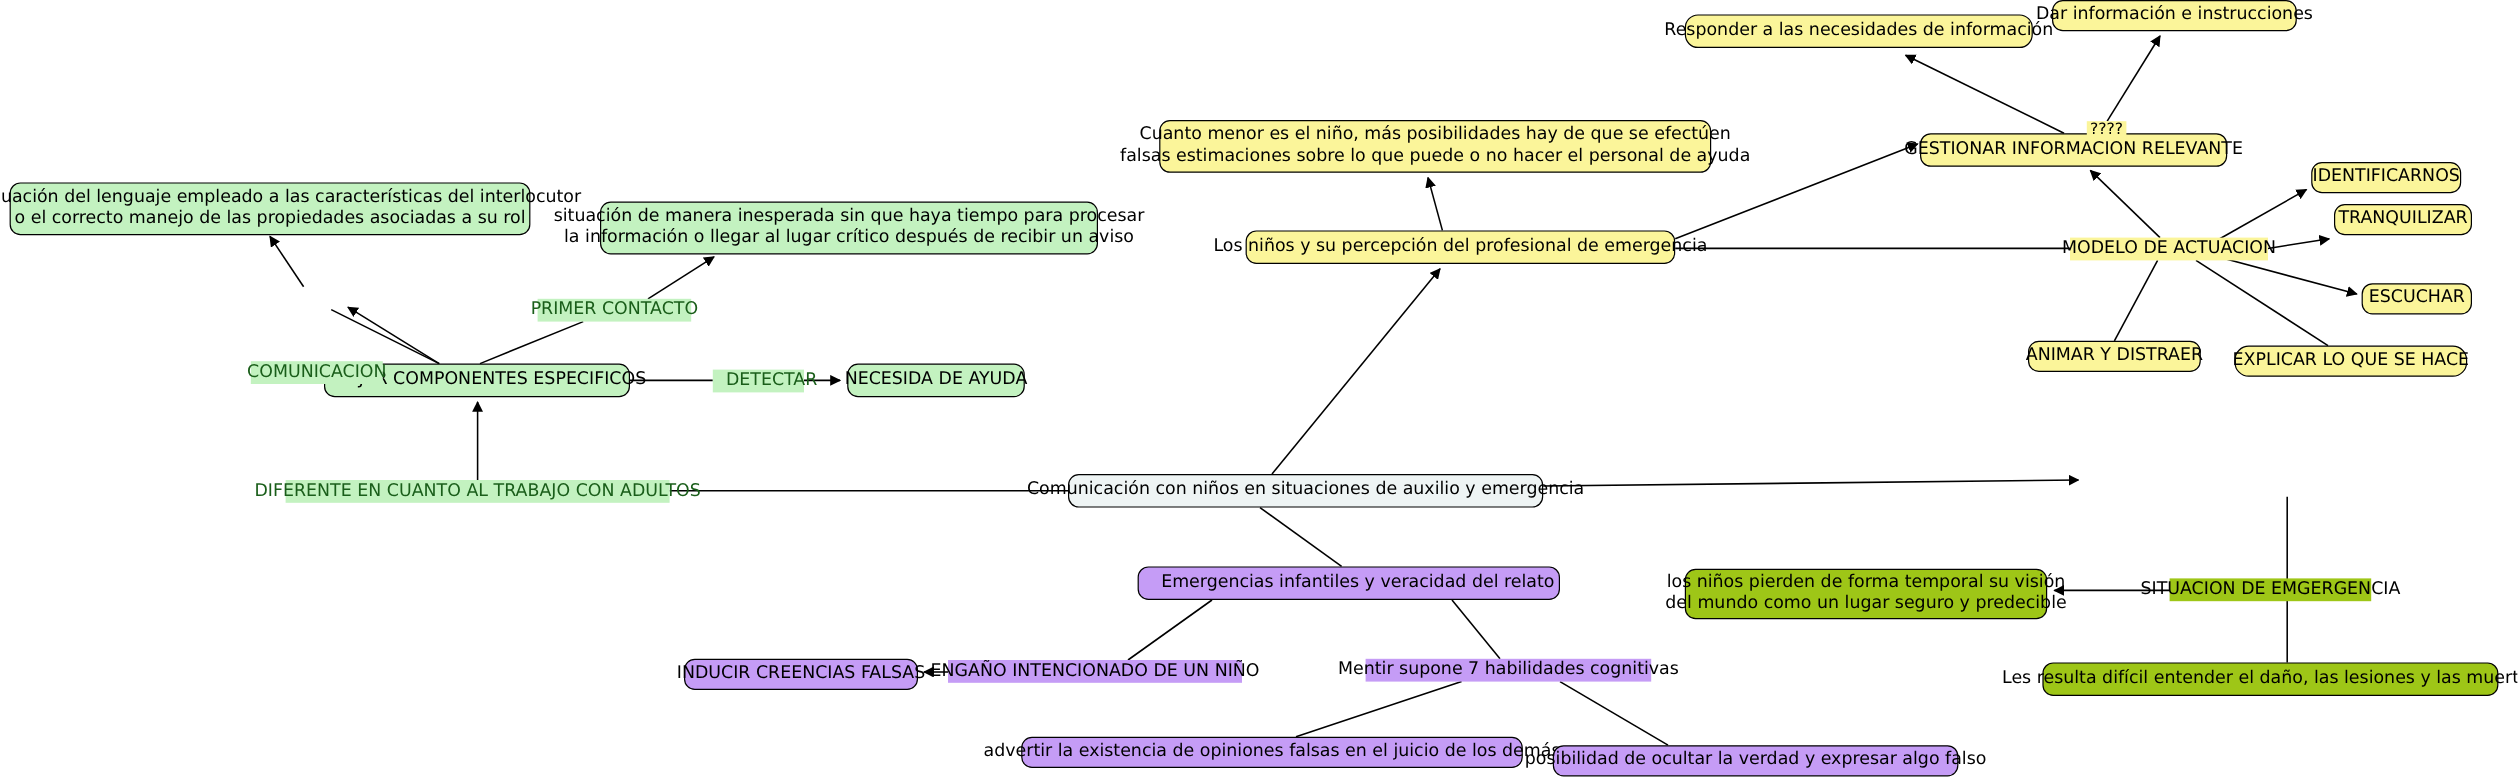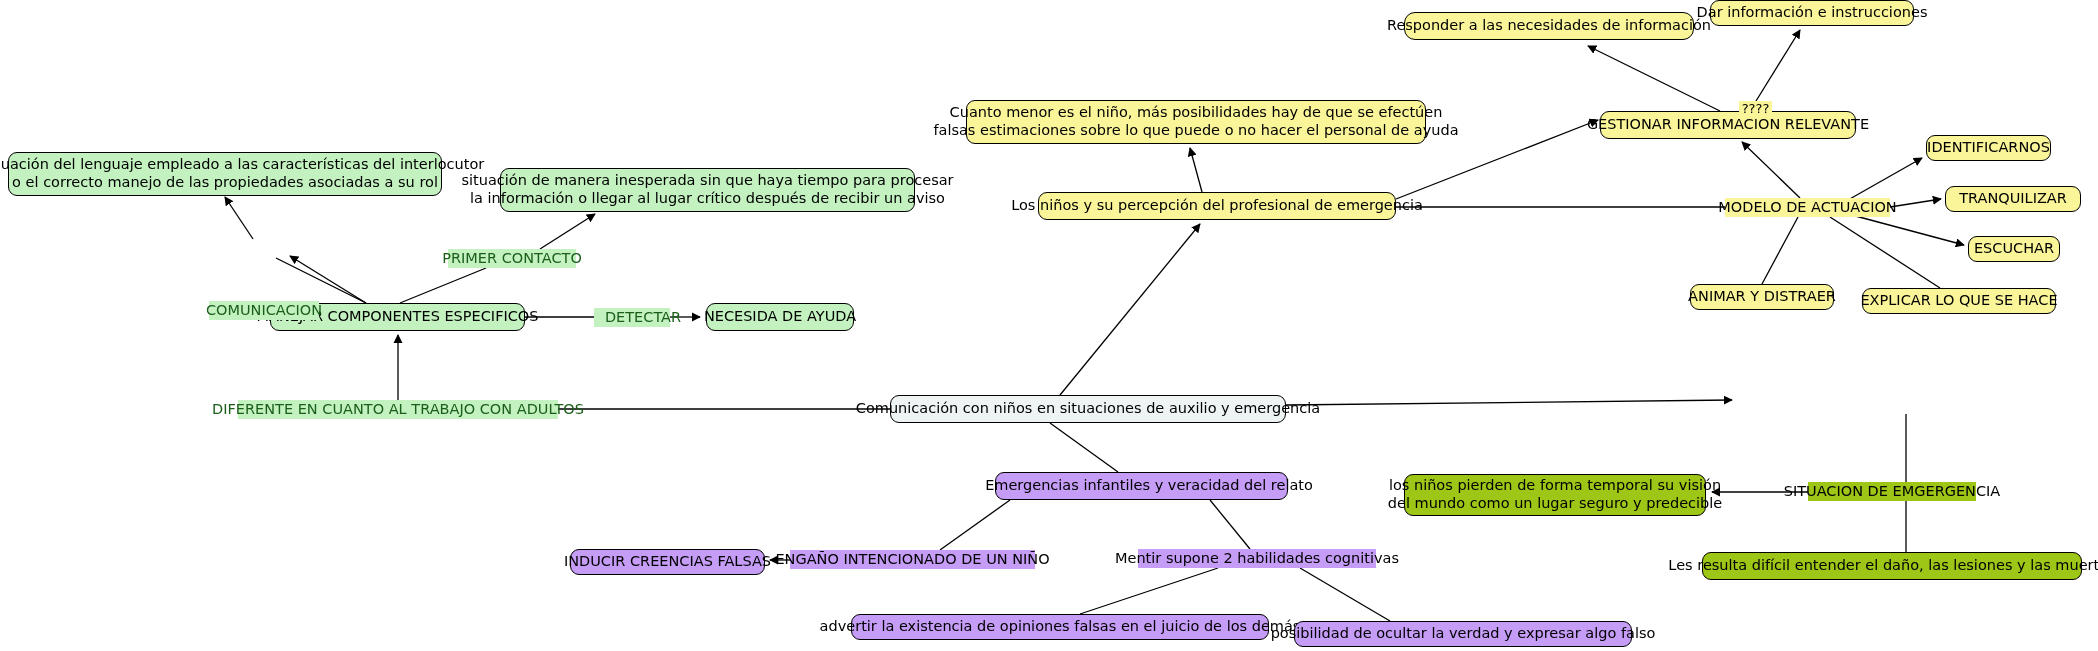--- a/index.html
+++ b/index.html
@@ -142,39 +142,39 @@
   <div class="node green" style="left:270px;top:303px;width:255px;height:28px;">MANEJAR COMPONENTES ESPECIFICOS</div>
   <div class="node green" style="left:706px;top:303px;width:148px;height:28px;">NECESIDA DE AYUDA</div>
 
   <div class="node yellow" style="left:966px;top:100px;width:460px;height:44px;">Cuanto menor es el niño, más posibilidades hay de que se efectúen
 falsas estimaciones sobre lo que puede o no hacer el personal de ayuda</div>
   <div class="node yellow" style="left:1038px;top:192px;width:358px;height:28px;">Los niños y su percepción del profesional de emergencia</div>
   <div class="node yellow" style="left:1404px;top:12px;width:290px;height:28px;border-radius:11px;">Responder a las necesidades de información</div>
   <div class="node yellow" style="left:1710px;top:0px;width:204px;height:26px;">Dar información e instrucciones</div>
   <div class="node yellow" style="left:1600px;top:111px;width:256px;height:28px;">GESTIONAR INFORMACION RELEVANTE</div>
   <div class="node yellow" style="left:1926px;top:135px;width:125px;height:26px;">IDENTIFICARNOS</div>
-  <div class="node yellow" style="left:1945px;top:186px;width:136px;height:26px;text-align:right;">TRANQUILIZAR</div>
+  <div class="node yellow" style="left:1945px;top:170px;width:115px;height:26px;text-align:right;">TRANQUILIZAR</div>
   <div class="node yellow" style="left:1968px;top:236px;width:92px;height:26px;">ESCUCHAR</div>
   <div class="node yellow" style="left:1690px;top:284px;width:144px;height:26px;">ANIMAR Y DISTRAER</div>
-  <div class="node yellow" style="left:1862px;top:288px;width:194px;height:26px;">EXPLICAR LO QUE SE HACE</div>
+  <div class="node yellow" style="left:1862px;top:288px;width:194px;height:26px;border-radius:12px;">EXPLICAR LO QUE SE HACE</div>
 
   <div class="node central" style="left:890px;top:395px;width:396px;height:28px;">Comunicación con niños en situaciones de auxilio y emergencia</div>
 
-  <div class="node purple" style="left:995px;top:472px;width:293px;height:28px;padding-left:24px;">Emergencias infantiles y veracidad del relato</div>
+  <div class="node purple" style="left:948px;top:472px;width:352px;height:28px;padding-left:24px;">Emergencias infantiles y veracidad del relato</div>
   <div class="node purple" style="left:570px;top:549px;width:195px;height:26px;">INDUCIR CREENCIAS FALSAS</div>
   <div class="node purple" style="left:851px;top:614px;width:418px;height:26px;">advertir la existencia de opiniones falsas en el juicio de los demás</div>
   <div class="node purple" style="left:1294px;top:621px;width:338px;height:26px;">posibilidad de ocultar la verdad y expresar algo falso</div>
 
   <div class="node olive" style="left:1404px;top:474px;width:302px;height:42px;">los niños pierden de forma temporal su visión
 del mundo como un lugar seguro y predecible</div>
   <div class="node olive" style="left:1702px;top:552px;width:380px;height:28px;">Les resulta difícil entender el daño, las lesiones y las muertes</div>
 
   <div class="linklabel green" style="left:209px;top:253px;width:110px;height:19px;margin-top:48px;">COMUNICACION</div>
   <div class="linklabel green" style="left:448px;top:249px;width:128px;height:19px;">PRIMER CONTACTO</div>
   <div class="linklabel green" style="left:594px;top:308px;width:76px;height:19px;padding-left:24px;">DETECTAR</div>
   <div class="linklabel green" style="left:238px;top:400px;width:320px;height:19px;">DIFERENTE EN CUANTO AL TRABAJO CON ADULTOS</div>
   <div class="linklabel yellow" style="left:1739px;top:101px;width:33px;height:16px;font-size:13px;">????</div>
   <div class="linklabel yellow" style="left:1725px;top:198px;width:165px;height:19px;">MODELO DE ACTUACION</div>
   <div class="linklabel purple" style="left:790px;top:550px;width:245px;height:19px;">ENGAÑO INTENCIONADO DE UN NIÑO</div>
-  <div class="linklabel purple" style="left:1138px;top:549px;width:238px;height:19px;">Mentir supone 2 habilidades cognitivas</div>
+  <div class="linklabel purple" style="left:1138px;top:549px;width:238px;height:19px;">Mentir supone 7 habilidades cognitivas</div>
   <div class="linklabel olive" style="left:1808px;top:482px;width:168px;height:19px;">SITUACION DE EMGERGENCIA</div>
 
 </div>
 
 </body></html>

